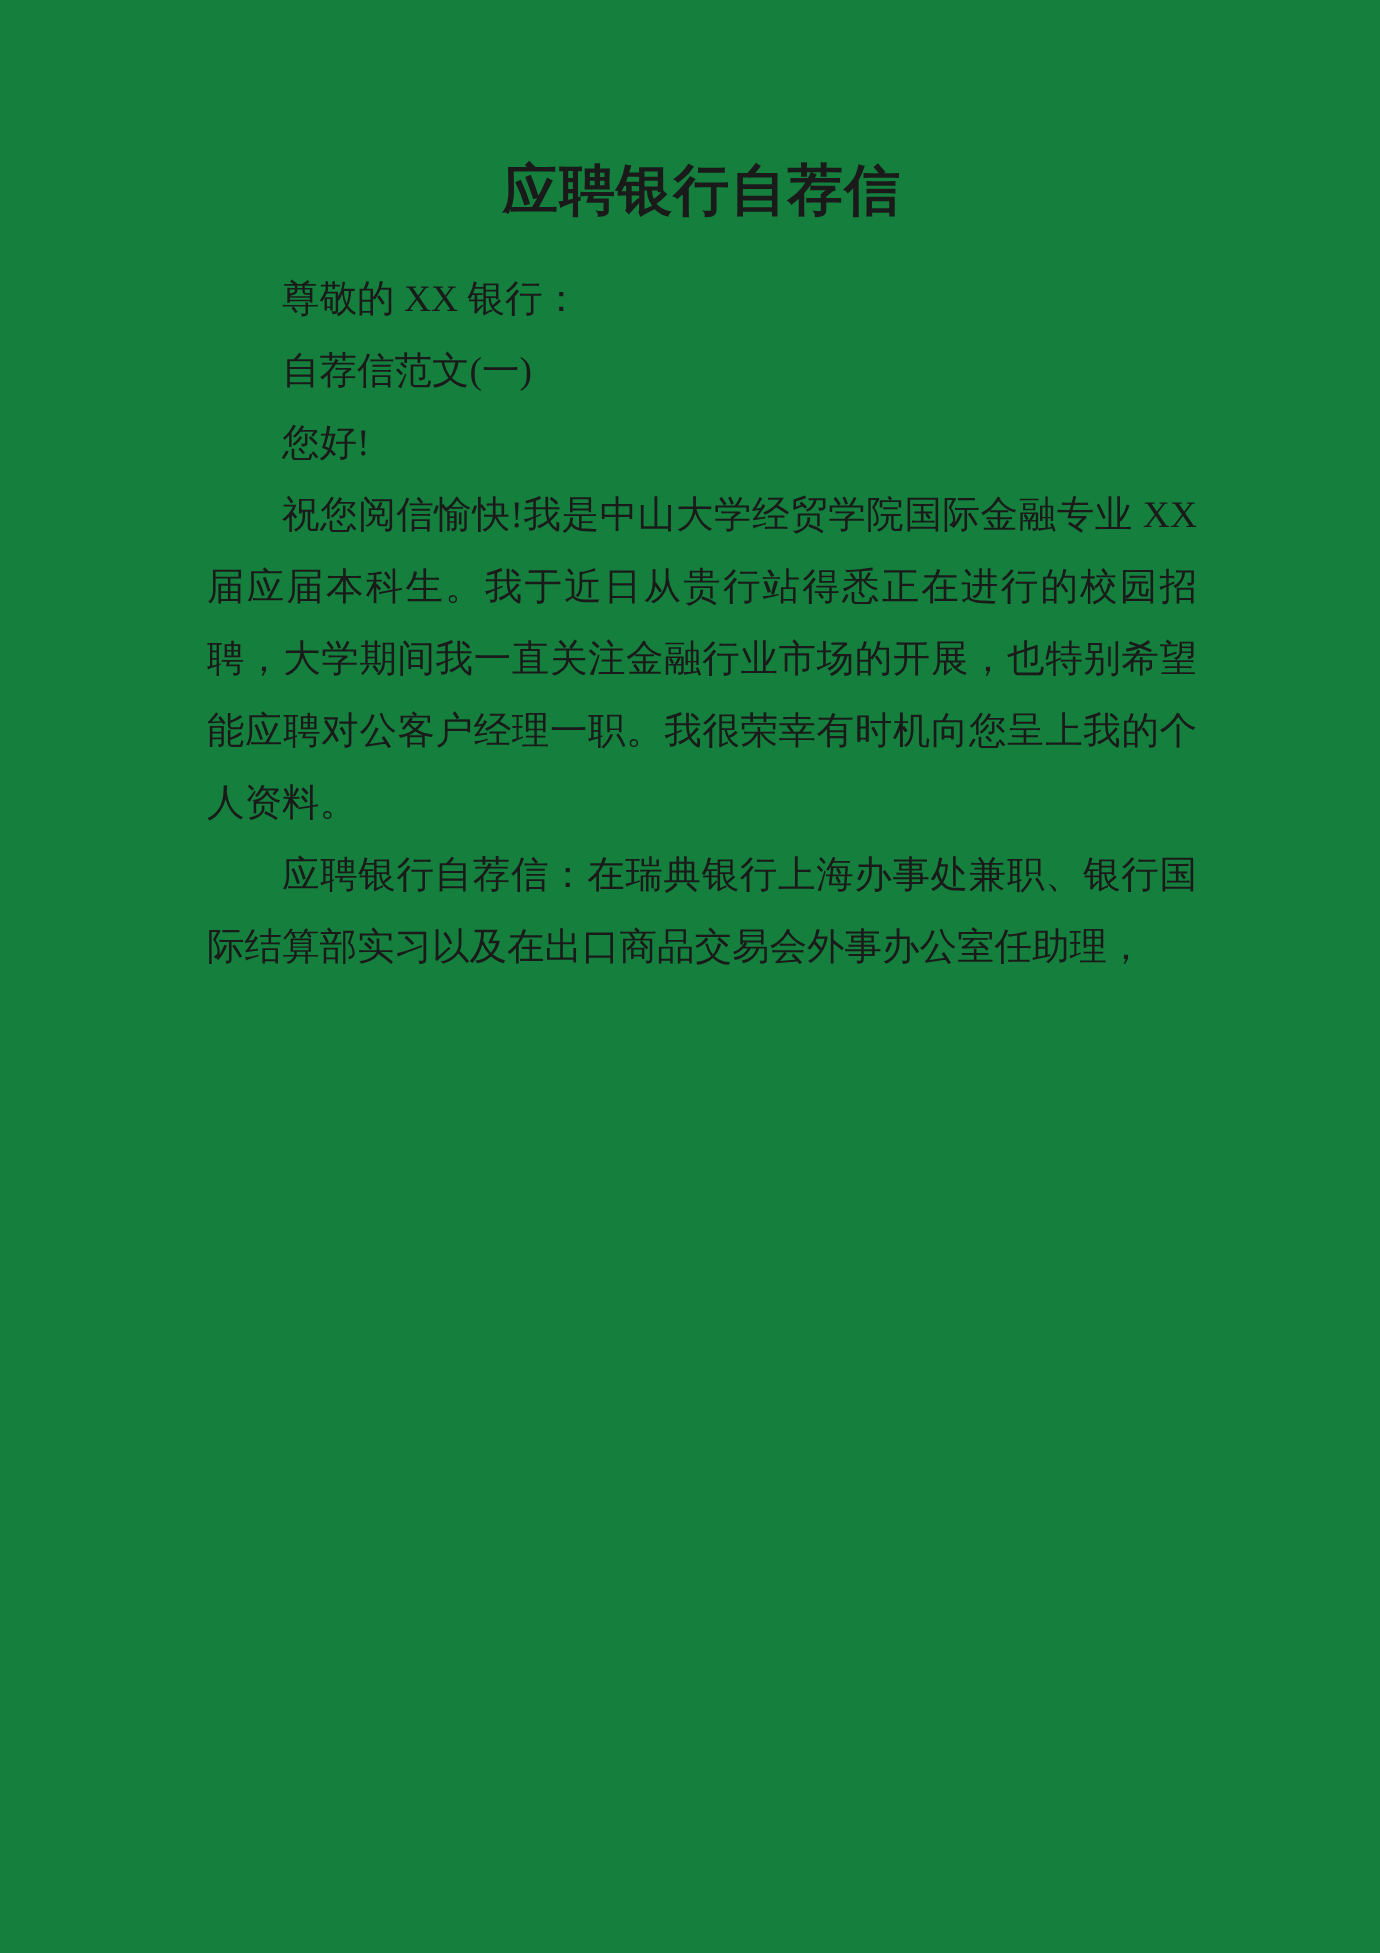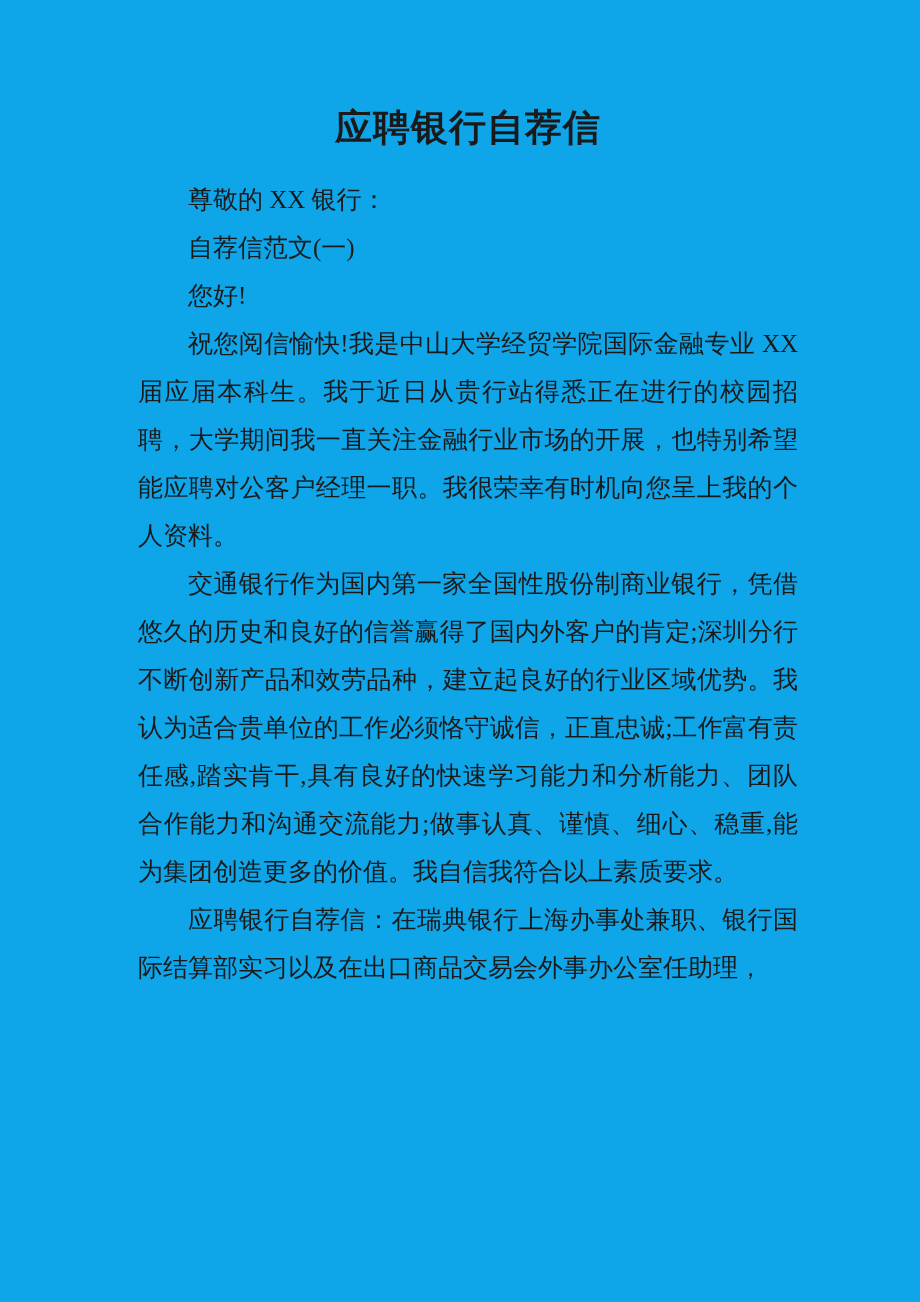--- a/index.html
+++ b/index.html
@@ -38,25 +38,24 @@
     font-size: 25px;
     line-height: 48px;
     text-align: justify;
     text-indent: 2em;
     word-break: break-all;
   }
 </style>
 </head>
 <body>
 
-<div class="page" style="background: #0ea5e9; color: rgb(26, 26, 26);">
+<div class="page" style="background: #15803d; color: rgb(26, 26, 26);">
   <div class="content">
     <h1 class="doc-title">应聘银行自荐信</h1>
     <div class="doc-body">
       <p>尊敬的 XX 银行：</p>
       <p>自荐信范文(一)</p>
       <p>您好!</p>
       <p>祝您阅信愉快!我是中山大学经贸学院国际金融专业 XX 届应届本科生。我于近日从贵行站得悉正在进行的校园招聘，大学期间我一直关注金融行业市场的开展，也特别希望能应聘对公客户经理一职。我很荣幸有时机向您呈上我的个人资料。</p>
-      <p>交通银行作为国内第一家全国性股份制商业银行，凭借悠久的历史和良好的信誉赢得了国内外客户的肯定;深圳分行不断创新产品和效劳品种，建立起良好的行业区域优势。我认为适合贵单位的工作必须恪守诚信，正直忠诚;工作富有责任感,踏实肯干,具有良好的快速学习能力和分析能力、团队合作能力和沟通交流能力;做事认真、谨慎、细心、稳重,能为集团创造更多的价值。我自信我符合以上素质要求。</p>
       <p>应聘银行自荐信：在瑞典银行上海办事处兼职、银行国际结算部实习以及在出口商品交易会外事办公室任助理，</p>
     </div>
   </div>
 </div>
 
 </body></html>

